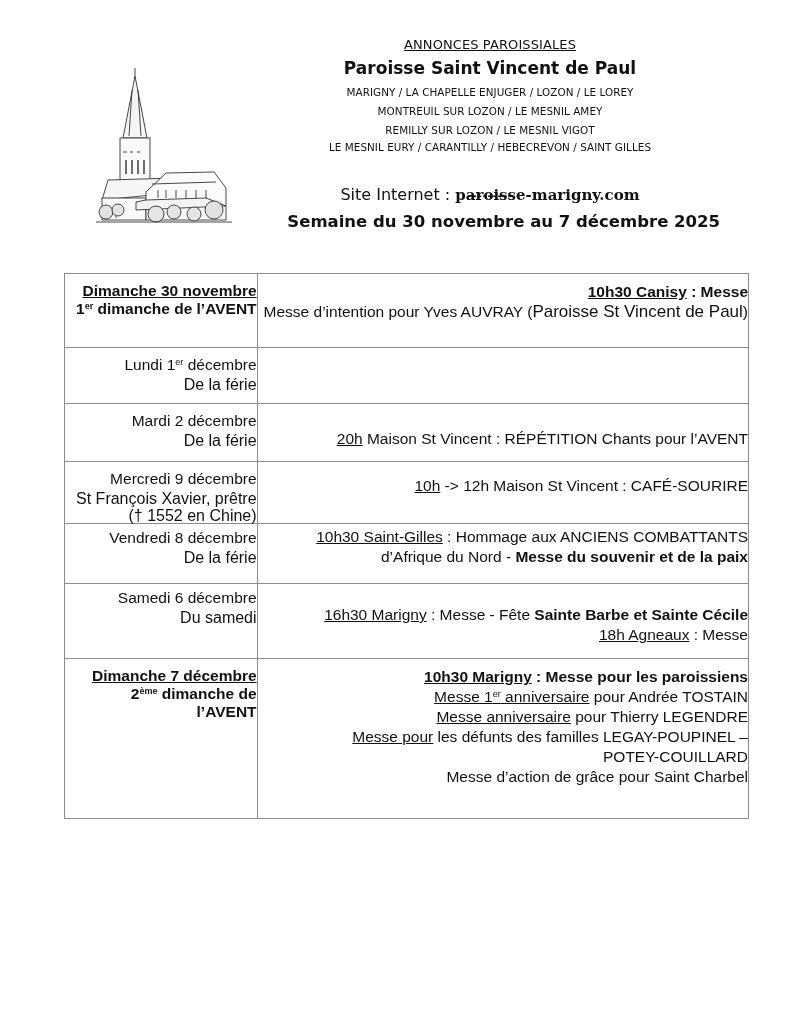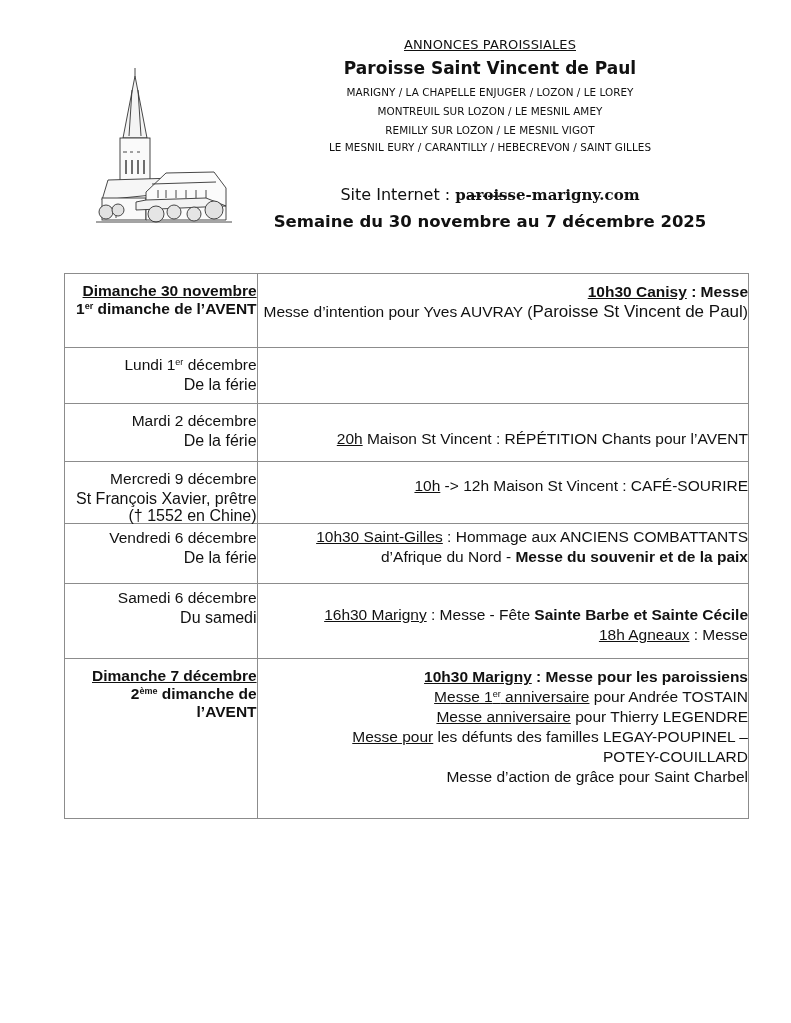--- a/index.html
+++ b/index.html
@@ -7,21 +7,21 @@
 
   
   #header-block { position: absolute; left: 260px; top: 34px; width: 460px; text-align: center; font-family: "DejaVu Sans", sans-serif; }
   #title-annonces { position: absolute; left: 0; width: 460px; top: 3px; font-size: 13px; text-decoration: underline; letter-spacing: 0.1px; }
   #title-paroisse { position: absolute; left: 0; width: 460px; top: 24px; font-size: 17px; font-weight: bold; }
   .commune-line { position: absolute; left: -20px; width: 500px; font-size: 10.4px; letter-spacing: 0.05px; }
   #site-line { position: absolute; left: 0; width: 460px; top: 151px; font-size: 16px; }
   #site-label { font-family: "DejaVu Sans", sans-serif; font-weight: normal; }
   #site-url { font-family: "DejaVu Serif", serif; font-weight: bold; font-size: 15px; }
   #separator { position: absolute; left: 0; width: 460px; top: 155px; font-size: 11px; font-weight: bold; letter-spacing: 0.5px; }
-  #week-title { position: absolute; left: 0; width: 460px; top: 178px; font-size: 16.5px; font-weight: bold; }
+  #week-title { position: absolute; left: 0; width: 460px; top: 178px; font-size: 16.5px; font-weight: bold; text-align: right; }
 
   
   #church { position: absolute; left: 96px; top: 60px; width: 200px; height: 165px; }
 
   
   #schedule { position: absolute; left: 64px; top: 273px; width: 685px; border-collapse: collapse; font-family: "Liberation Sans", sans-serif; }
   #schedule td { border: 1.3px solid #8c8c8c; vertical-align: top; padding: 0; text-align: right; }
   #schedule td.day { width: 218px; padding: 8px 0 0 7px; }
   #schedule td.events { padding: 8px 0 0 6px; }
   .day-name { font-size: 15.5px; line-height: 18px; }
@@ -120,21 +120,21 @@
       <div class="day-sub" style="margin-top:2px">(† 1552 en Chine)</div>
     </td>
     <td class="events" style="padding-top:14px">
       <div class="ev"><span class="u">10h</span><span> -&gt; 12h Maison St Vincent : CAFÉ-SOURIRE</span></div>
     </td>
   </tr>
 
 
   <tr style="height:60px">
     <td class="day" style="padding-top:5px">
-      <div class="day-name">Vendredi 6 décembre</div>
+      <div class="day-name">Vendredi 8 décembre</div>
       <div class="day-sub">De la férie</div>
     </td>
     <td class="events" style="padding-top:3px">
       <div class="ev"><span class="u">10h30 Saint-Gilles</span><span> : Hommage aux ANCIENS COMBATTANTS</span></div>
       <div class="ev"><span>d’Afrique du Nord - </span><span class="b">Messe du souvenir et de la paix</span></div>
     </td>
   </tr>
 
   <tr style="height:75px">
     <td class="day" style="padding-top:5px">

